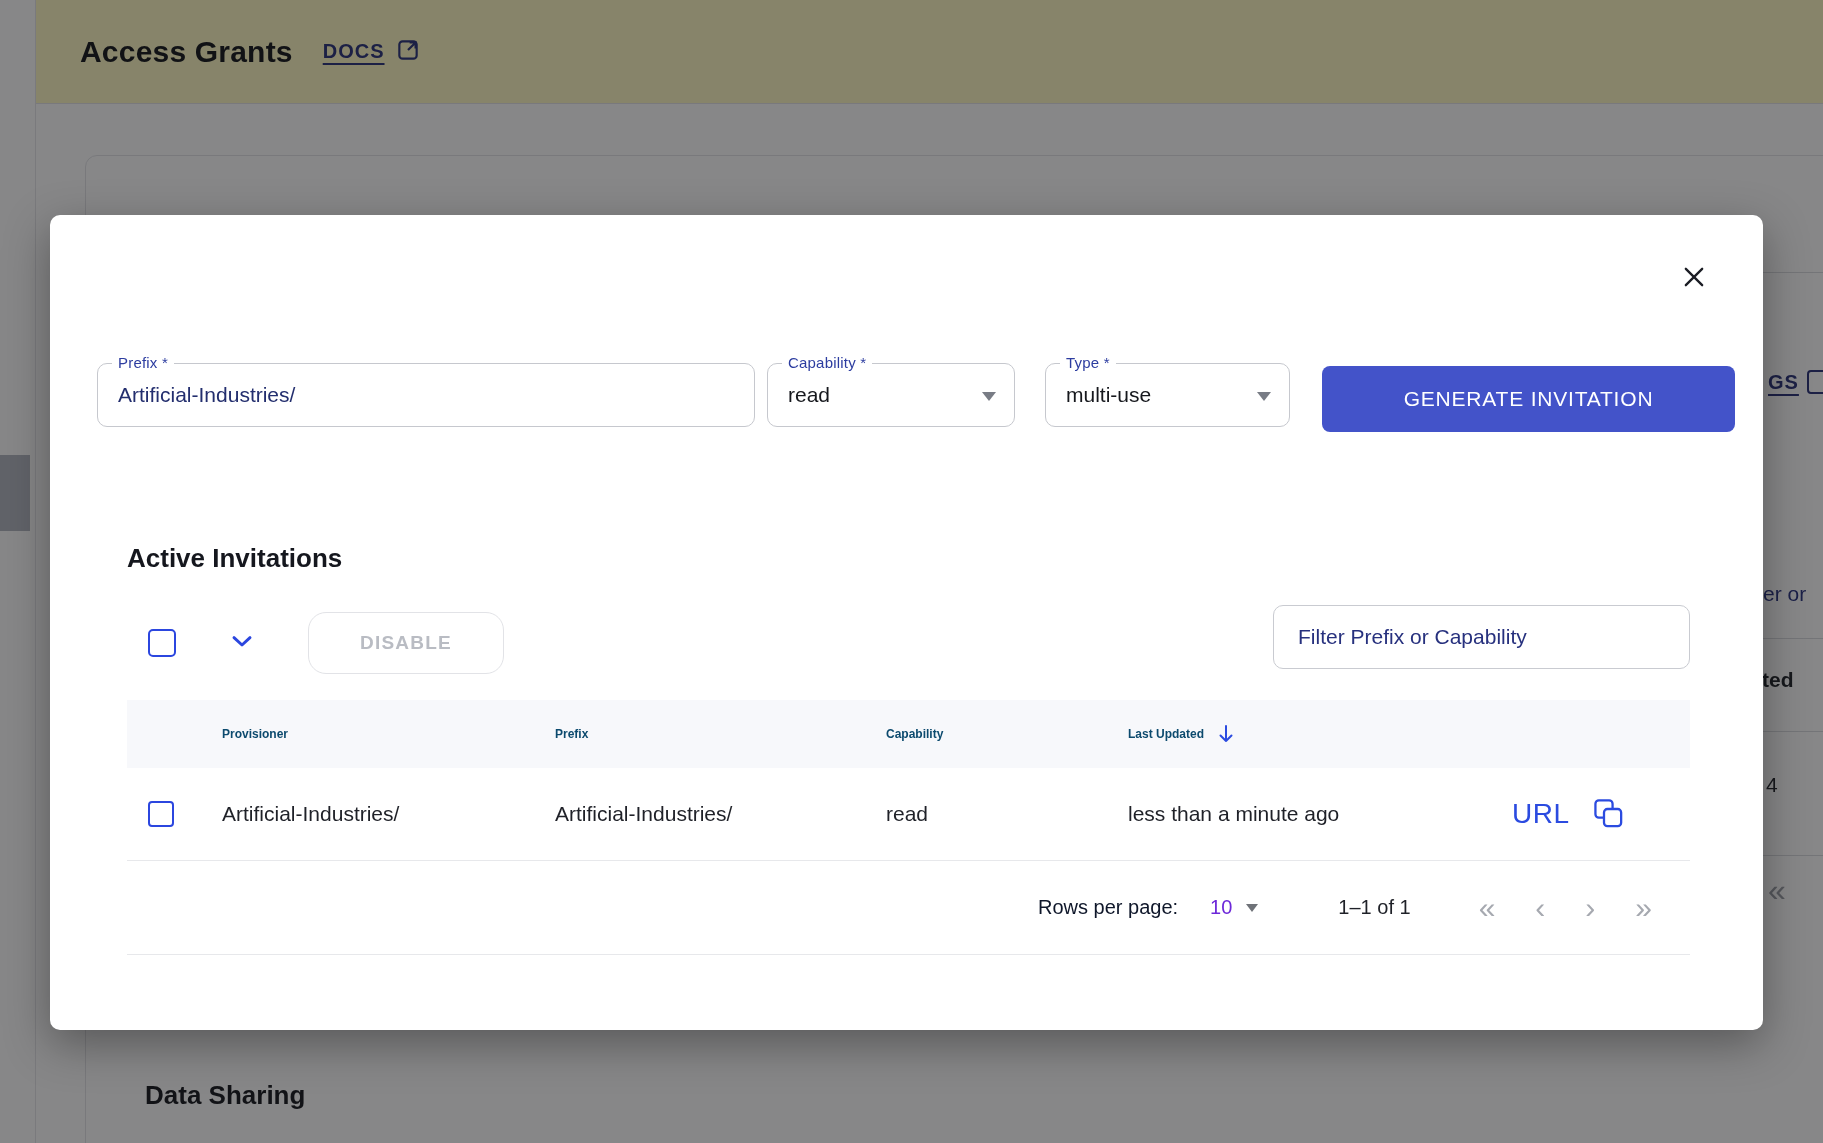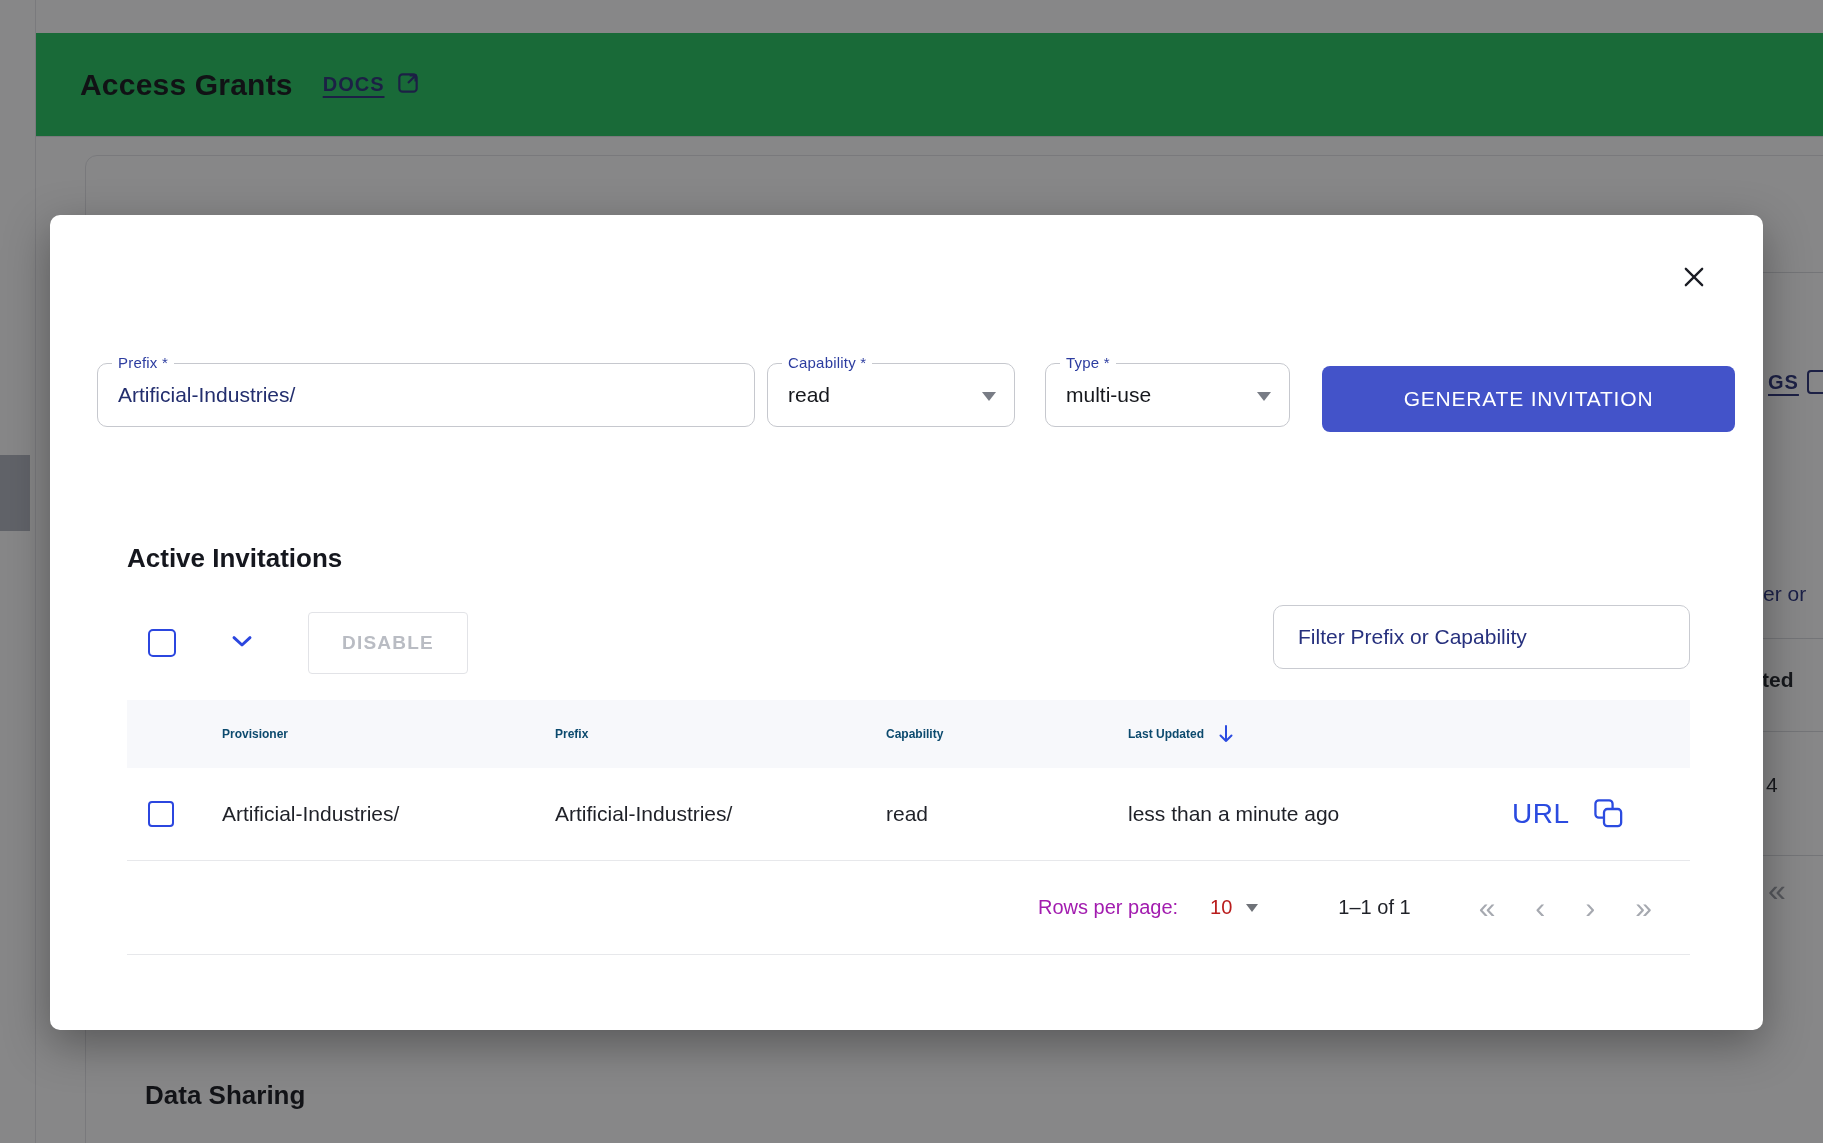--- a/index.html
+++ b/index.html
@@ -5,21 +5,21 @@
   * { margin:0; padding:0; box-sizing:border-box; }
   html,body { width:1823px; height:1143px; }
   body { font-family:"Liberation Sans", sans-serif; background:#ffffff; }
 
   .screen { position:relative; width:1823px; height:1143px; overflow:hidden; background:#ffffff; }
 
   
   .bg { position:absolute; inset:0; }
   .bg-sidebar { position:absolute; left:0; top:0; bottom:0; width:36px; background:#ffffff; border-right:1px solid #e4e5e9; }
   .bg-sidebar-active { position:absolute; left:0; top:455px; width:30px; height:76px; background:#b3b7c1; }
-  .bg-header { position:absolute; left:36px; right:0; top:0; height:104px; background:#22c55e; border-bottom:1px solid #e2e3e7; display:flex; align-items:center; padding-left:44px; gap:30px;margin-top:33px; }
+  .bg-header { position:absolute; left:36px; right:0; top:0; height:104px; background:#fef9c3; border-bottom:1px solid #e2e3e7; display:flex; align-items:center; padding-left:44px; gap:30px; }
   .bg-page-title { font-size:30px; font-weight:700; color:#121419; letter-spacing:0.2px; }
   .bg-docs { display:flex; align-items:center; gap:10px; color:#283178; }
   .bg-docs-label { font-size:20px; font-weight:700; letter-spacing:1px; text-decoration:underline; text-underline-offset:5px; }
   .bg-card { position:absolute; left:85px; top:155px; width:1758px; height:1000px; background:#ffffff; border:1px solid #e2e3e7; border-radius:12px 0 0 0; }
   .bg-datasharing { position:absolute; left:145px; top:1080px; font-size:26px; font-weight:600; color:#15171c; }
 
   .frag { position:absolute; white-space:nowrap; }
   .frag-line { position:absolute; height:1px; background:#d9dadf; width:60px; left:1763px; }
   .frag-gs { left:1768px; top:370px; display:flex; align-items:center; gap:8px; }
   .frag-gs-text { font-size:20px; font-weight:700; letter-spacing:1px; color:#283178; text-decoration:underline; text-underline-offset:5px; }
@@ -47,41 +47,41 @@
   .field-type { width:245px; margin-right:32px; }
   .select-value { font-size:21px; color:#16181d; }
   .select-arrow { position:absolute; right:18px; top:28px; width:0; height:0; border-left:7px solid transparent; border-right:7px solid transparent; border-top:9px solid #787c85; }
   .generate-btn { width:413px; height:66px; margin-top:3px; background:#4353c9; color:#ffffff; border:none; border-radius:8px; font-size:21px; font-weight:500; letter-spacing:0.8px; font-family:"Liberation Sans", sans-serif; cursor:pointer; }
 
   .active-heading { position:absolute; left:77px; top:328px; font-size:26px; font-weight:600; color:#15171e; }
 
   .toolbar { position:absolute; left:98px; top:396px; height:64px; display:flex; align-items:center; }
   .checkbox { width:28px; height:28px; border:2px solid #2b46df; border-radius:5px; background:#fff; cursor:pointer; }
   .toolbar-chevron { margin-left:50px; cursor:pointer; display:flex; }
-  .disable-btn { margin-left:50px; width:160px; height:62px; border:1px solid #e2e3e7; border-radius:4px; background:#ffffff; color:#b9bcc3; font-size:19px; font-weight:600; letter-spacing:1.2px; font-family:"Liberation Sans", sans-serif; }
+  .disable-btn { margin-left:50px; width:196px; height:62px; border:1px solid #e2e3e7; border-radius:18px; background:#ffffff; color:#b9bcc3; font-size:19px; font-weight:600; letter-spacing:1.2px; font-family:"Liberation Sans", sans-serif; }
 
   .filter-input { position:absolute; right:73px; top:390px; width:417px; height:64px; border:1px solid #c9cbd1; border-radius:10px; padding:0 24px; font-size:21px; color:#ef4444; font-family:"Liberation Sans", sans-serif; outline:none; }
   .filter-input::placeholder { color:#27317e; opacity:1; }
 
   .table { position:absolute; left:77px; top:485px; width:1563px; }
   .t-grid { display:grid; grid-template-columns:95px 333px 331px 242px 384px 178px; align-items:center; }
   .t-head { height:68px; background:#f7f8fb; }
   .t-head .t-cell { font-size:12px; font-weight:600; color:#0c4a6e; }
   .t-row { height:93px; border-bottom:1px solid #e7e8eb; }
   .t-cell { display:flex; align-items:center; }
   .t-cell-text { font-size:21px; color:#1f2128; }
   .row-checkbox { width:26px; height:26px; border:2px solid #2b46df; border-radius:4px; margin-left:21px; background:#fff; cursor:pointer; }
   .sort-arrow { margin-left:10px; display:flex; }
   .url-link { font-size:28px; font-weight:500; letter-spacing:0.5px; color:#2b4be0; text-decoration:none; cursor:pointer; }
   .copy-btn { margin-left:22px; background:none; border:none; cursor:pointer; display:flex; padding:0; }
 
   .pagination { position:absolute; left:77px; top:646px; width:1563px; height:94px; border-bottom:1px solid #e7e8eb; display:flex; align-items:center; justify-content:flex-end; }
-  .pg-label { font-size:20px; color:#a21caf; }
+  .pg-label { font-size:20px; color:#0f172a; }
   .pg-select { display:flex; align-items:center; margin-left:32px; cursor:pointer; }
-  .pg-value { font-size:20px; color:#b91c1c; }
+  .pg-value { font-size:20px; color:#6d28d9; }
   .pg-tri { margin-left:14px; width:0; height:0; border-left:6px solid transparent; border-right:6px solid transparent; border-top:8px solid #6f7278; }
   .pg-range { font-size:20px; color:#1f2128; margin-left:80px; }
   .pg-nav { display:flex; align-items:center; margin-left:48px; margin-right:18px; }
   .pg-btn { background:none; border:none; font-size:30px; color:#a6a9b0; padding:0 20px; cursor:default; font-family:"Liberation Sans", sans-serif; line-height:1; }
 </style>
 </head>
 <body>
 
 <div class="screen">
 

